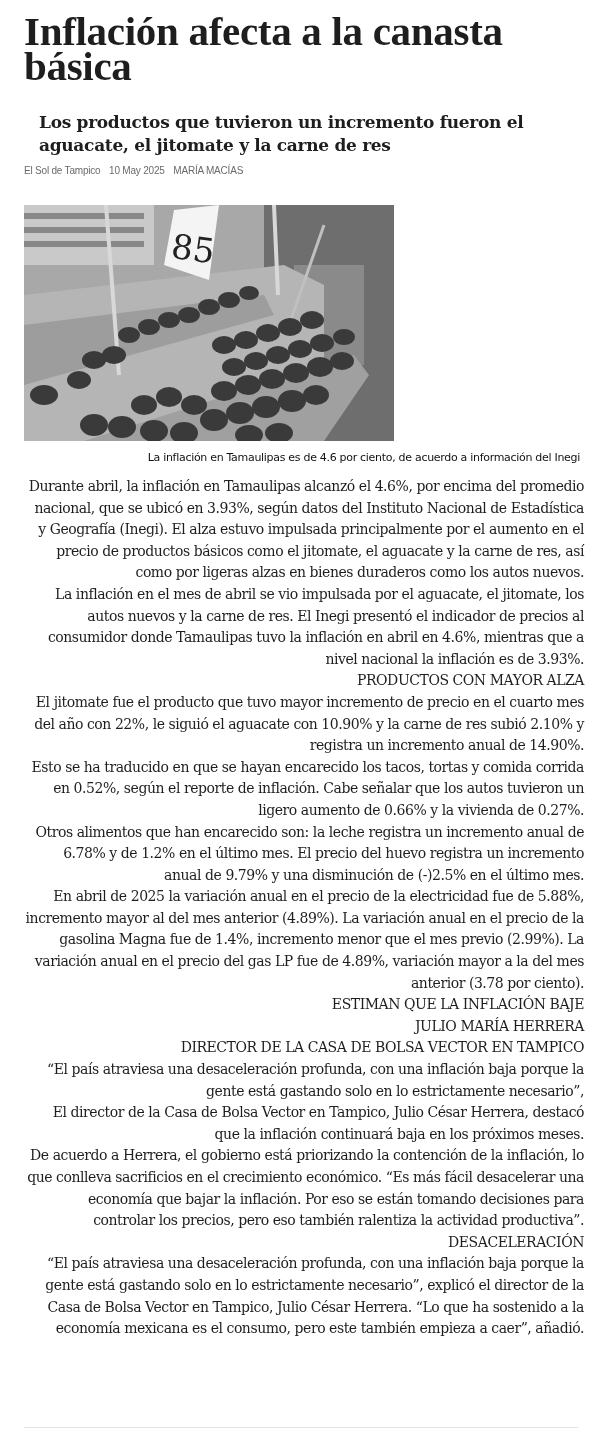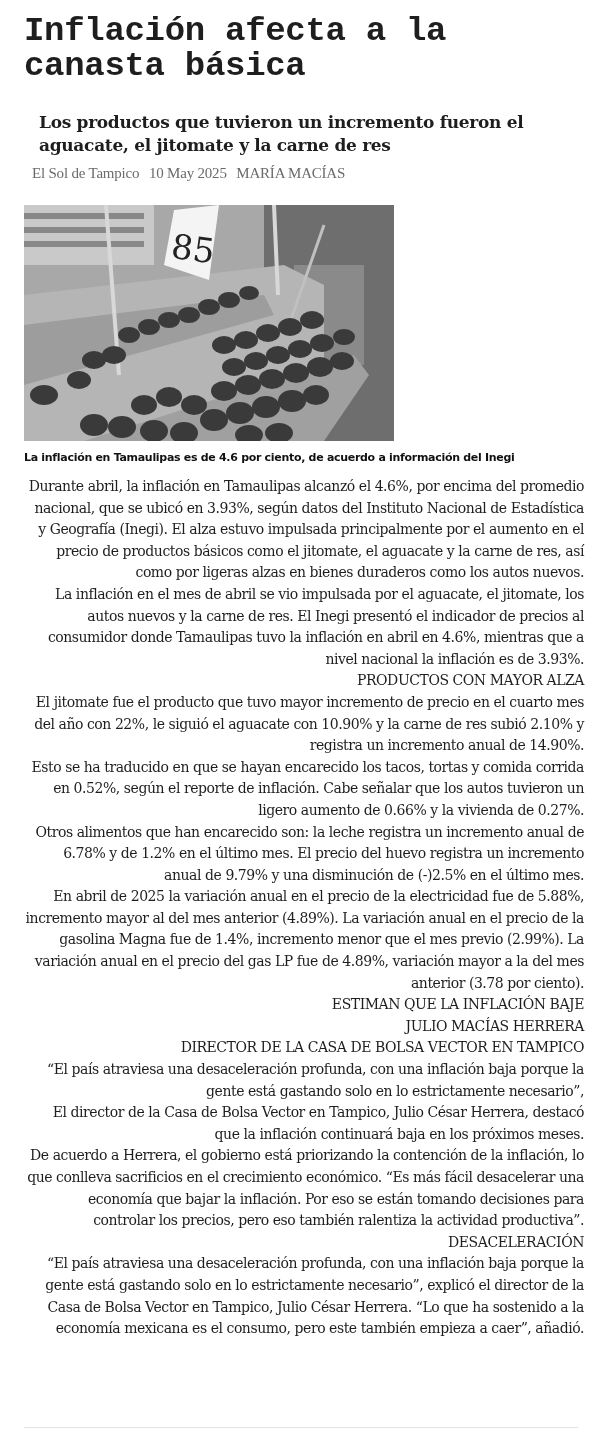--- a/index.html
+++ b/index.html
@@ -1,43 +1,42 @@
 <!DOCTYPE html>
 <html><head>
   <meta charset="utf-8">
   <style>
     html, body { margin: 0; padding: 0; background: #ffffff; }
     body { width: 600px; height: 1440px; overflow: hidden; position: relative; color: #1a1a1a; }
     .wrap { position: absolute; left: 24px; top: 0; width: 556px; }
     .title {
       margin: 0; position: absolute; top: 14px; left: 0; width: 560px;
-      font-family: Liberation Mono, monospace; font-weight: bold;
-      font-size: 34px; line-height: 35px; color: #1e1e1e; letter-spacing: -0.3px;
+      font-family: Liberation Serif, serif; font-weight: bold;
+      font-size: 41px; line-height: 35px; color: #1e1e1e; letter-spacing: -0.3px;
     }
     .subtitle {
       margin: 15px; position: absolute; top: 96px; left: 0; width: 556px;
       font-family: "DejaVu Serif", serif; font-size: 17px; line-height: 23px; color: #1e1e1e;
       letter-spacing: -0.3px;
     }
     .meta {
       position: absolute; top: 165px; left: 0;
-      font-family: Liberation Serif, serif; font-size: 15px; color: #6b6b6b;
+      font-family: Liberation Sans, sans-serif; font-size: 10px; color: #6b6b6b;
       letter-spacing: -0.2px;
-      margin-left: 8px;
     }
     .meta span { margin-right: 6px; }
     .photo {
       position: absolute; top: 205px; left: 0; width: 370px; height: 236px;
       background: linear-gradient(180deg, #9a9a9a 0%, #b8b8b8 25%, #8a8a8a 50%, #6b6b6b 75%, #9c9c9c 100%);
       overflow: hidden;
     }
     .photo svg { display: block; }
     .caption {
-      position: absolute; top: 451px; left: 0; width: 556px; text-align: left;
-      font-family: "DejaVu Sans", sans-serif; font-weight: bold; font-size: 11px; color: #111;
+      position: absolute; top: 451px; left: 0; width: 556px; text-align: right;
+      font-family: "DejaVu Sans", sans-serif; font-weight: normal; font-size: 11px; color: #111;
       letter-spacing: -0.3px;
     }
     .body {
       position: absolute; top: 476px; left: 0; width: 560px;
       font-family: "DejaVu Serif", serif; font-size: 14px; line-height: 21.6px; color: #1e1e1e;
       letter-spacing: -0.45px;
     }
     .body p { margin: 0; text-align: right; }
     .divider {
       position: absolute; top: 1427px; left: 24px; width: 554px; height: 1px; background: #e2e2e2;
@@ -124,21 +123,21 @@
 
   <div class="body">
     <p>Durante abril, la inflación en Tamaulipas alcanzó el 4.6%, por encima del promedio nacional, que se ubicó en 3.93%, según datos del Instituto Nacional de Estadística y Geografía (Inegi). El alza estuvo impulsada principalmente por el aumento en el precio de productos básicos como el jitomate, el aguacate y la carne de res, así como por ligeras alzas en bienes duraderos como los autos nuevos.</p>
     <p>La inflación en el mes de abril se vio impulsada por el aguacate, el jitomate, los autos nuevos y la carne de res. El Inegi presentó el indicador de precios al consumidor donde Tamaulipas tuvo la inflación en abril en 4.6%, mientras que a nivel nacional la inflación es de 3.93%.</p>
     <p>PRODUCTOS CON MAYOR ALZA</p>
     <p>El jitomate fue el producto que tuvo mayor incremento de precio en el cuarto mes del año con 22%, le siguió el aguacate con 10.90% y la carne de res subió 2.10% y registra un incremento anual de 14.90%.</p>
     <p>Esto se ha traducido en que se hayan encarecido los tacos, tortas y comida corrida en 0.52%, según el reporte de inflación. Cabe señalar que los autos tuvieron un ligero aumento de 0.66% y la vivienda de 0.27%.</p>
     <p>Otros alimentos que han encarecido son: la leche registra un incremento anual de 6.78% y de 1.2% en el último mes. El precio del huevo registra un incremento anual de 9.79% y una disminución de (-)2.5% en el último mes.</p>
     <p>En abril de 2025 la variación anual en el precio de la electricidad fue de 5.88%, incremento mayor al del mes anterior (4.89%). La variación anual en el precio de la gasolina Magna fue de 1.4%, incremento menor que el mes previo (2.99%). La variación anual en el precio del gas LP fue de 4.89%, variación mayor a la del mes anterior (3.78 por ciento).</p>
     <p>ESTIMAN QUE LA INFLACIÓN BAJE</p>
-    <p>JULIO MACÍAS HERRERA</p>
+    <p>JULIO MARÍA HERRERA</p>
     <p>DIRECTOR DE LA CASA DE BOLSA VECTOR EN TAMPICO</p>
     <p>“El país atraviesa una desaceleración profunda, con una inflación baja porque la gente está gastando solo en lo estrictamente necesario”,</p>
     <p>El director de la Casa de Bolsa Vector en Tampico, Julio César Herrera, destacó que la inflación continuará baja en los próximos meses.</p>
     <p>De acuerdo a Herrera, el gobierno está priorizando la contención de la inflación, lo que conlleva sacrificios en el crecimiento económico. “Es más fácil desacelerar una economía que bajar la inflación. Por eso se están tomando decisiones para controlar los precios, pero eso también ralentiza la actividad productiva”.</p>
     <p>DESACELERACIÓN</p>
     <p>“El país atraviesa una desaceleración profunda, con una inflación baja porque la gente está gastando solo en lo estrictamente necesario”, explicó el director de la Casa de Bolsa Vector en Tampico, Julio César Herrera. “Lo que ha sostenido a la economía mexicana es el consumo, pero este también empieza a caer”, añadió.</p>
   </div>
 </div>
 
 <div class="divider"></div>

